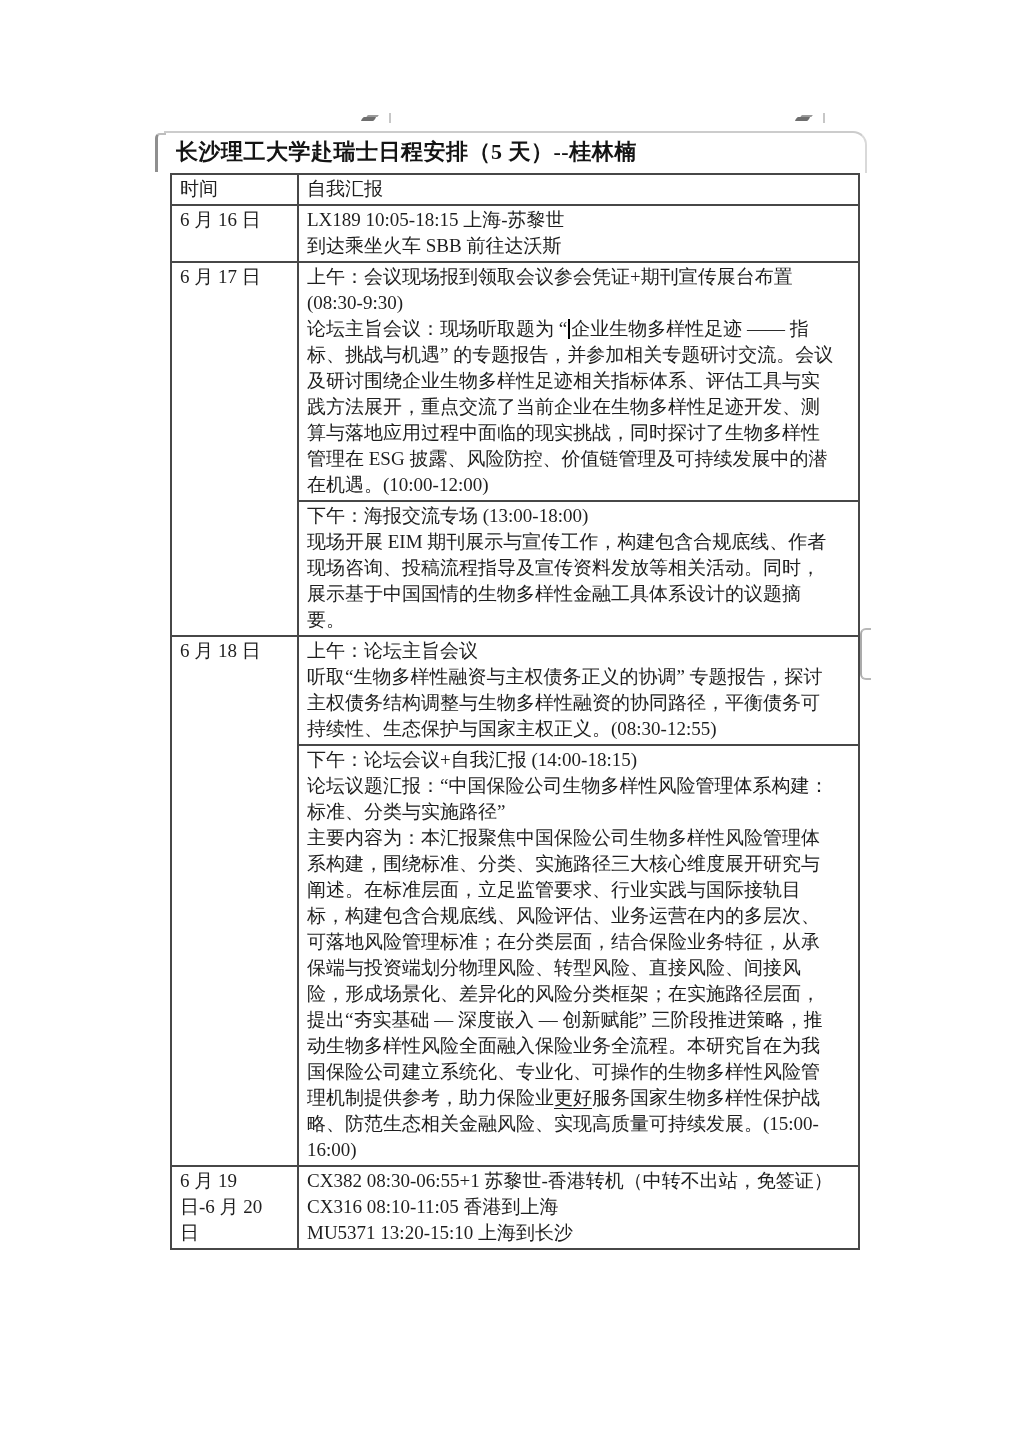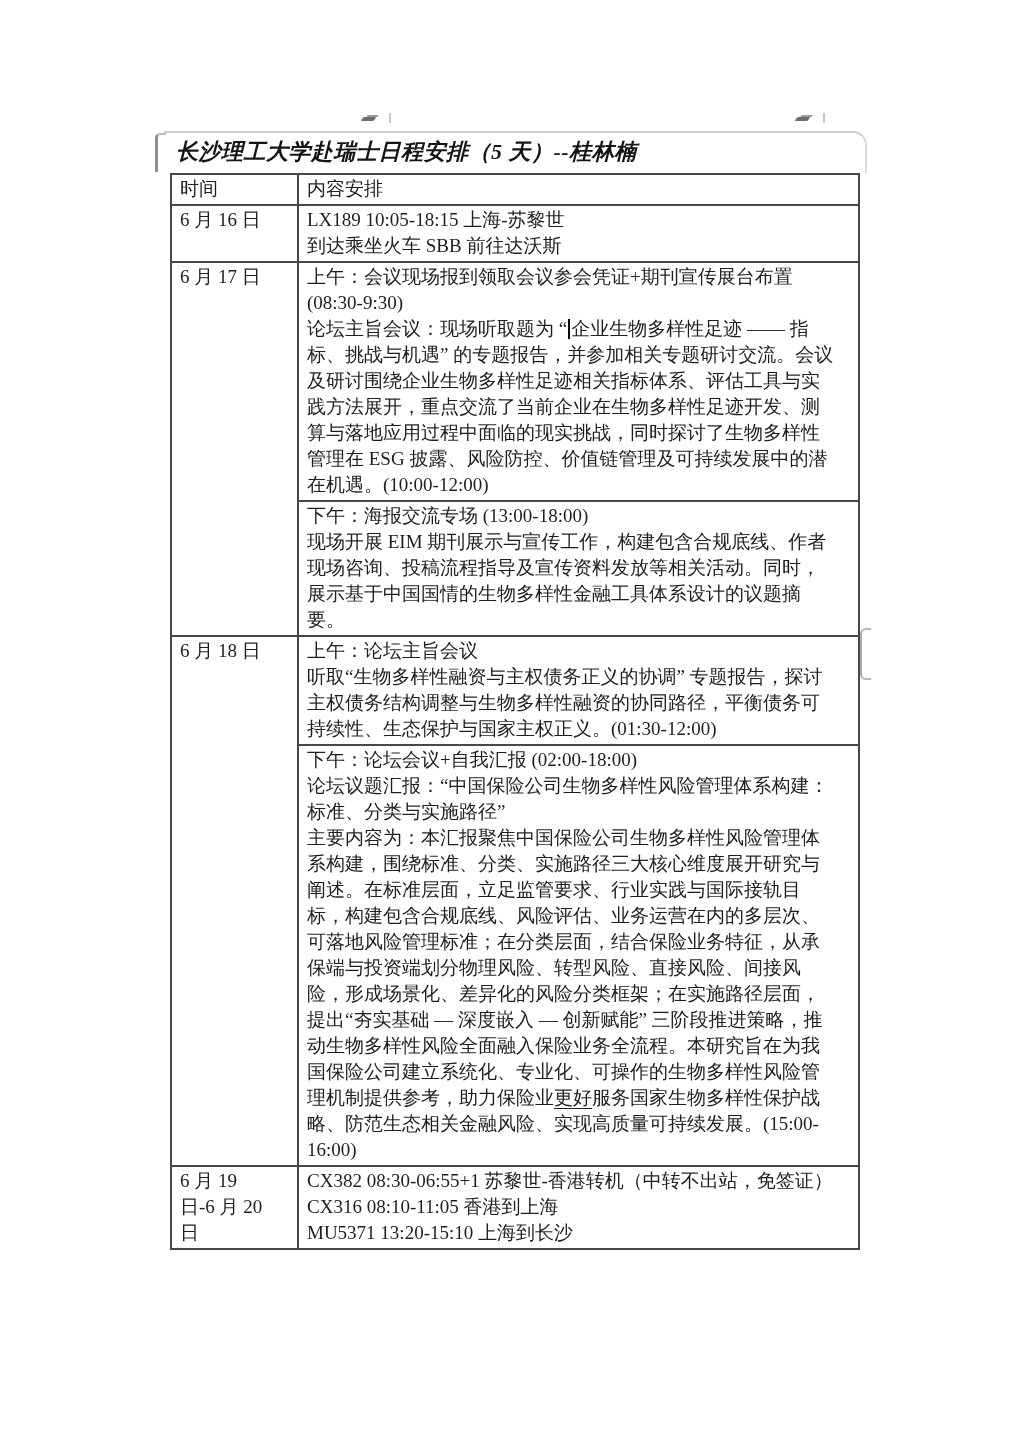--- a/index.html
+++ b/index.html
@@ -33,21 +33,20 @@
   .side-handle{
     position:absolute;left:860px;top:628px;width:9px;height:48px;
     border-left:2px solid #ababab;border-top:2px solid #b8b8b8;border-bottom:2px solid #b8b8b8;
     border-top-left-radius:6px;border-bottom-left-radius:6px;
   }
   
   .doc-title{
     position:absolute;left:176px;top:137px;margin:0;
     font-size:22px;font-weight:bold;color:#141414;letter-spacing:0.5px;
     white-space:nowrap;
-    font-style:italic;
   }
   
   table.schedule{
     position:absolute;left:170px;top:173px;width:688px;
     border-collapse:collapse;table-layout:fixed;
     font-size:19px;line-height:26px;color:#1e1e1e;
   }
   table.schedule col.c-date{width:127px;}
   table.schedule col.c-content{width:561px;}
   table.schedule th,table.schedule td{
@@ -94,21 +93,21 @@
 
 <table class="schedule">
   <colgroup>
       <col class="c-date">
       <col class="c-content">
     </colgroup>
 
   <tbody>
       <tr>
     <th>时间</th>
-    <th>内容安排</th>
+    <th>自我汇报</th>
   </tr>
 
   <tr>
     <td class="date">6 月 16 日</td>
     <td class="content">
       <div class="ln">LX189 10:05-18:15 上海-苏黎世</div>
       <div class="ln">到达乘坐火车 SBB 前往达沃斯</div>
     </td>
   </tr>
 
@@ -123,26 +122,26 @@
     <td class="content">
       <p>下午：海报交流专场 (13:00-18:00)</p>
       <p>现场开展 EIM 期刊展示与宣传工作，构建包含合规底线、作者现场咨询、投稿流程指导及宣传资料发放等相关活动。同时，展示基于中国国情的生物多样性金融工具体系设计的议题摘要。</p>
     </td>
   </tr>
 
   <tr>
     <td class="date" rowspan="2">6 月 18 日</td>
     <td class="content">
       <p>上午：论坛主旨会议</p>
-      <p>听取“生物多样性融资与主权债务正义的协调” 专题报告，探讨主权债务结构调整与生物多样性融资的协同路径，平衡债务可持续性、生态保护与国家主权正义。(01:30-12:00)</p>
+      <p>听取“生物多样性融资与主权债务正义的协调” 专题报告，探讨主权债务结构调整与生物多样性融资的协同路径，平衡债务可持续性、生态保护与国家主权正义。(08:30-12:55)</p>
     </td>
   </tr>
   <tr>
     <td class="content">
-      <p>下午：论坛会议+自我汇报 (02:00-18:00)</p>
+      <p>下午：论坛会议+自我汇报 (14:00-18:15)</p>
       <p>论坛议题汇报：“中国保险公司生物多样性风险管理体系构建：标准、分类与实施路径”</p>
       <p><span>主要内容为：本汇报聚焦中国保险公司生物多样性风险管理体系构建，围绕标准、分类、实施路径三大核心维度展开研究与阐述。在标准层面，立足监管要求、行业实践与国际接轨目标，构建包含合规底线、风险评估、业务运营在内的多层次、可落地风险管理标准；在分类层面，结合保险业务特征，从承保端与投资端划分物理风险、转型风险、直接风险、间接风险，形成场景化、差异化的风险分类框架；在实施路径层面，提出“夯实基础 — 深度嵌入 — 创新赋能” 三阶段推进策略，推动生物多样性风险全面融入保险业务全流程。本研究旨在为我国保险公司建立系统化、专业化、可操作的生物多样性风险管理机制提供参考，助力保险业</span><span class="spellflag">更好</span><span>服务国家生物多样性保护战略、防范生态相关金融风险、实现高质量可持续发展。(15:00-16:00)</span></p>
     </td>
   </tr>
 
   <tr>
     <td class="date">6 月 19 日-6 月 20 日</td>
     <td class="content">
       <div class="ln">CX382 08:30-06:55+1  苏黎世-香港转机（中转不出站，免签证）</div>
       <div class="ln">CX316 08:10-11:05 香港到上海</div>

